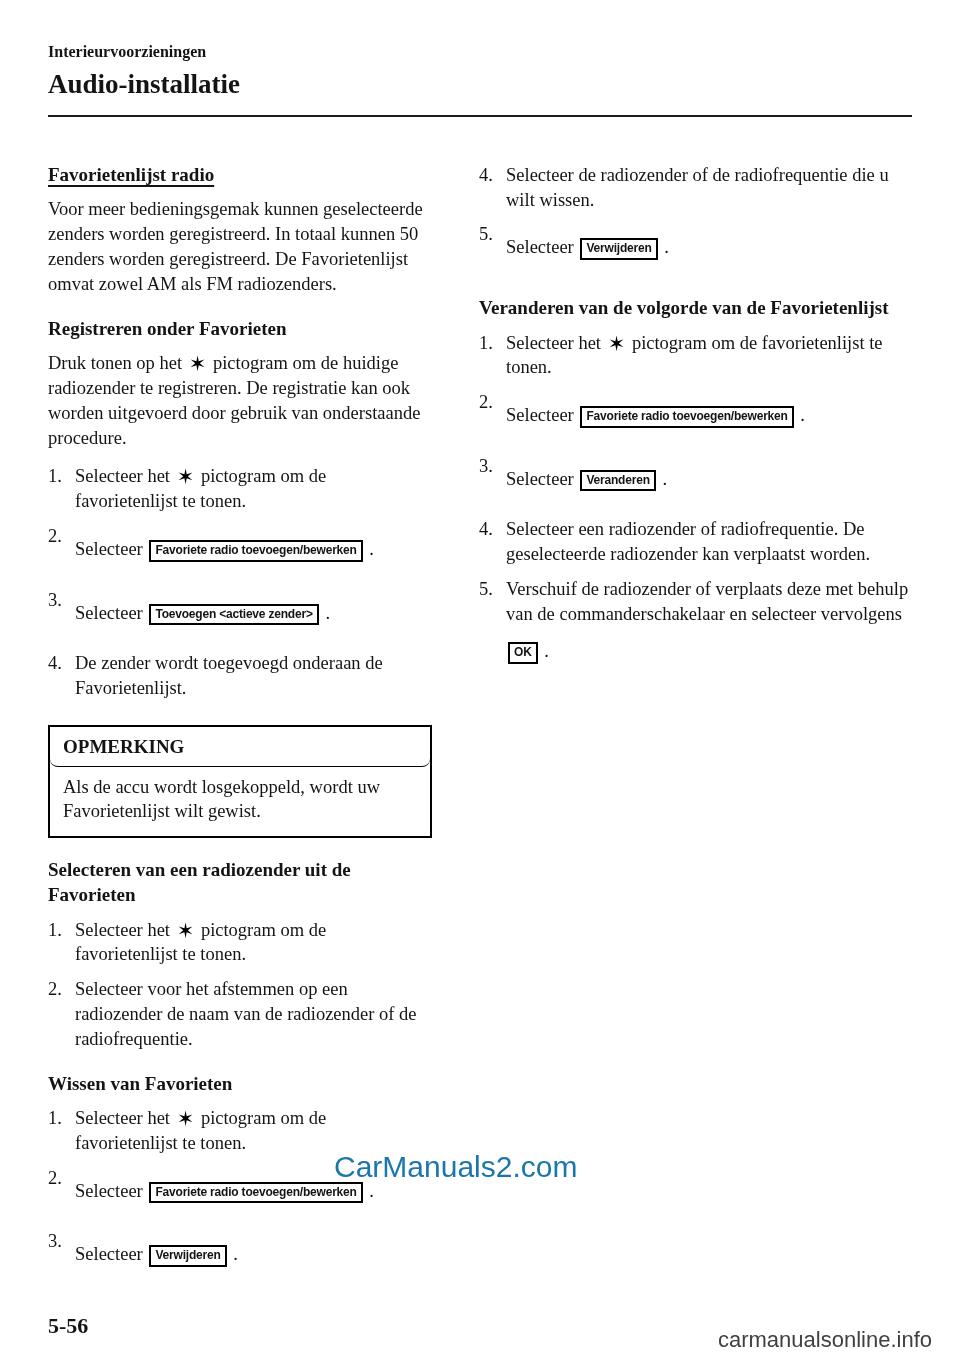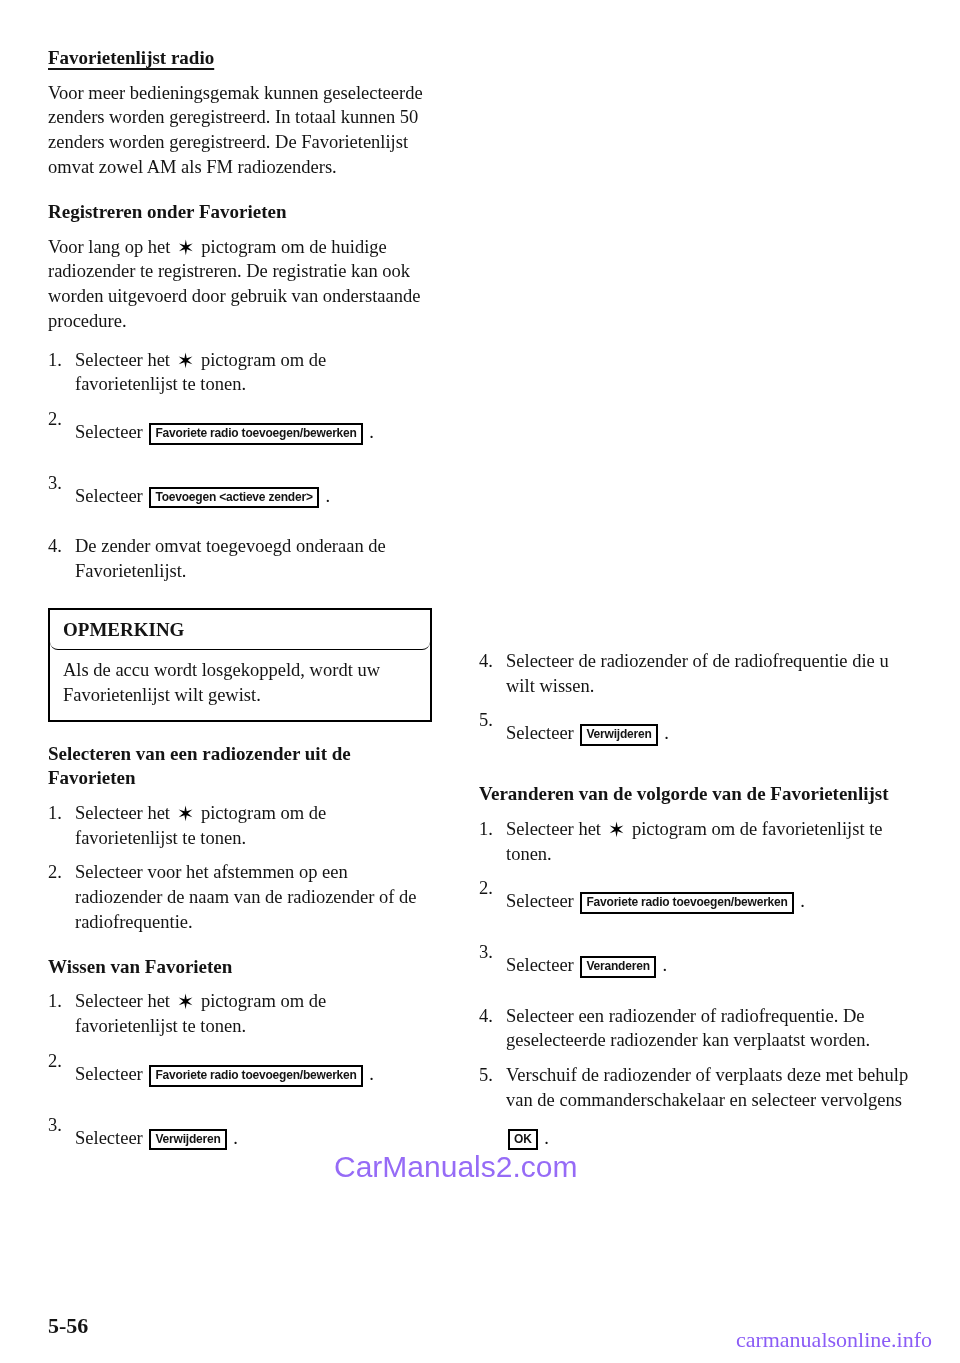--- a/index.html
+++ b/index.html
@@ -15,21 +15,21 @@
   }
   
   .header { padding: 42px 48px 0 48px; }
   .eyebrow { font-size: 16px; font-weight: bold; line-height: 1.25; }
   .doc-title { font-size: 27px; font-weight: bold; margin: 6px 0 0 0; line-height: 1.25; }
   .header-rule { height: 2px; background: #1a1a1a; margin-top: 13px; }
 
   
   .columns {
     display: flex;
-    align-items: flex-end;
+    align-items: flex-start;
     margin: 44px 48px 0 48px;
     min-height: 1126px;
     box-sizing: border-box;
   }
   .col-left  { width: 400px; flex: none; padding-right: 16px; box-sizing: border-box; }
   .col-divider { width: 1px; flex: none; background: #3a3a3a; }
   .col-right { flex: 1; padding-left: 30px; box-sizing: border-box; }
 
   .col p, .col .stext, .note-body { font-size: 18.5px; line-height: 1.34; }
   .col p { margin: 0 0 14px 0; }
@@ -86,65 +86,70 @@
 
   
   .page-number {
     position: absolute; left: 48px; bottom: 24px;
     font-size: 22px; font-weight: bold;
   }
   .watermark {
     position: absolute; left: 334px; top: 1150px;
     font-family: "Liberation Sans", sans-serif;
     font-size: 30px;
-    color: #8b5cf6;
+    color: #0369a1;
     opacity: 0.9;
     z-index: 5;
     white-space: nowrap;
   }
   .site-credit {
     position: absolute; right: 28px; bottom: 10px;
-    font-family: Liberation Serif, serif;
+    font-family: Liberation Sans, sans-serif;
     font-size: 22px;
-    color: #8b5cf6;
+    color: #404040;
     white-space: nowrap;
   }
 </style>
 </head>
 <body>
 
 <div class="page">
 
+  <div class="header">
+    <div class="eyebrow">Interieurvoorzieningen</div>
+    <div class="doc-title">Audio-installatie</div>
+    <div class="header-rule"></div>
+  </div>
 
   <div class="columns">
 
     <section class="col col-left">
 
       <h2 class="sec underlined">Favorietenlijst radio</h2>
       <p>Voor meer bedieningsgemak kunnen geselecteerde zenders worden geregistreerd. In totaal kunnen 50 zenders worden geregistreerd. De Favorietenlijst omvat zowel AM als FM radiozenders.</p>
 
       <h3 class="sec">Registreren onder Favorieten</h3>
-      <p><span>Voor lang op het</span> <span class="star">✶</span> <span>pictogram om de huidige radiozender te registreren. De registratie kan ook worden uitgevoerd door gebruik van onderstaande procedure.</span></p>
+      <p><span>Druk tonen op het</span> <span class="star">✶</span> <span>pictogram om de huidige radiozender te registreren. De registratie kan ook worden uitgevoerd door gebruik van onderstaande procedure.</span></p>
 
       <div class="steps">
         <div class="step">
           <span class="num">1.</span>
           <div class="stext"><span>Selecteer het</span> <span class="star">✶</span> <span>pictogram om de favorietenlijst te tonen.</span></div>
         </div>
         <div class="step">
           <span class="num">2.</span>
           <div class="stext"><span>Selecteer</span> <span class="btn">Favoriete radio toevoegen/bewerken</span> <span>.</span></div>
         </div>
         <div class="step">
           <span class="num">3.</span>
           <div class="stext"><span>Selecteer</span> <span class="btn">Toevoegen &lt;actieve zender&gt;</span> <span>.</span></div>
         </div>
         <div class="step">
           <span class="num">4.</span>
-          <div class="stext"><span>De zender omvat toegevoegd onderaan de Favorietenlijst.</span></div>
+          <div class="stext"><span>De zender wordt toegevoegd onderaan de Favorietenlijst.</span></div>
         </div>
       </div>
 
       <div class="note-box">
         <div class="note-title">OPMERKING</div>
         <div class="note-body">Als de accu wordt losgekoppeld, wordt uw Favorietenlijst wilt gewist.</div>
       </div>
 
       <h3 class="sec">Selecteren van een radiozender uit de Favorieten</h3>
       <div class="steps">

